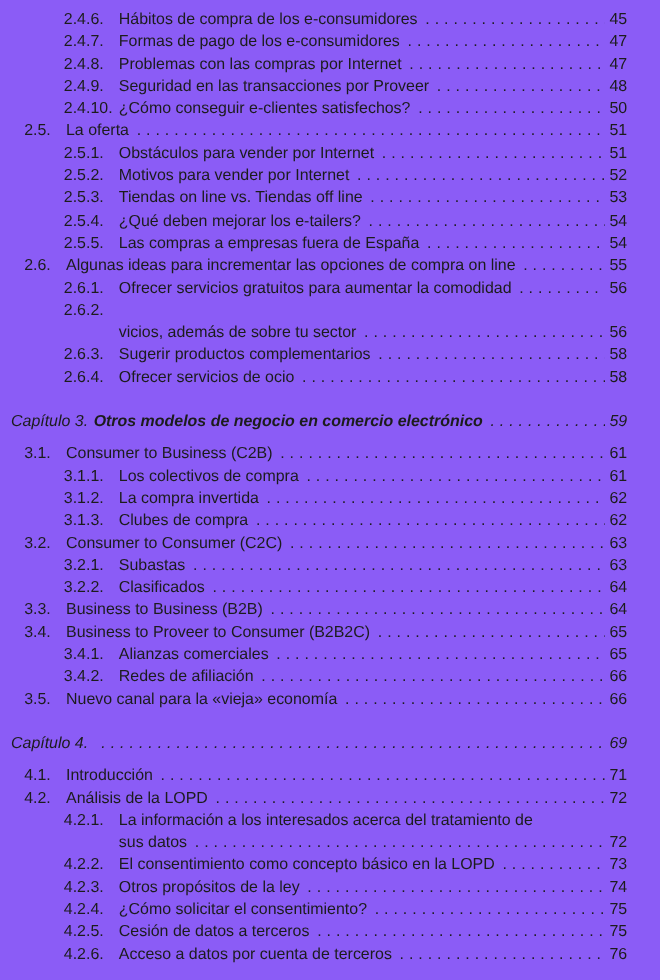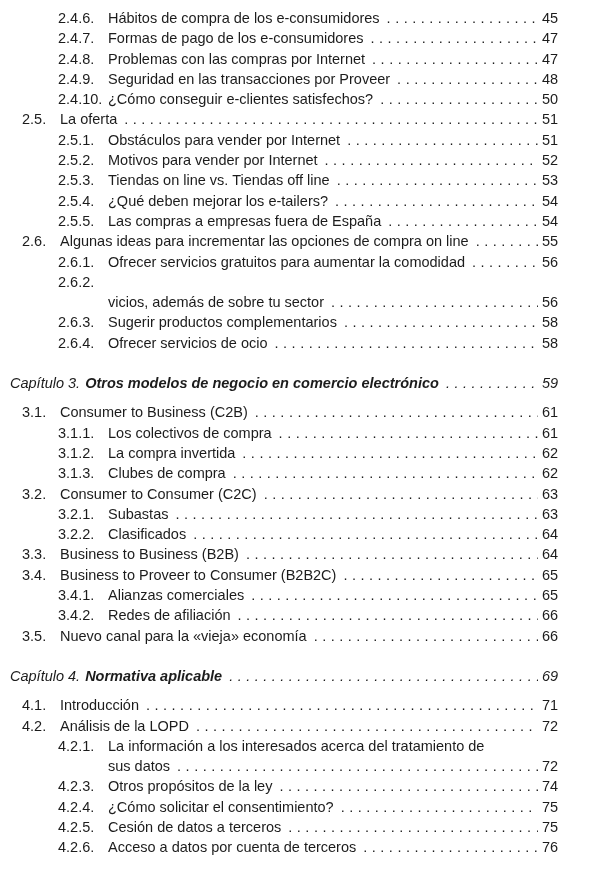--- a/index.html
+++ b/index.html
@@ -1,22 +1,22 @@
 <!DOCTYPE html>
 <html><head>
 <meta charset="utf-8">
 <style>
   html, body { margin: 0; padding: 0; background: #e8e8e8; }
   .page {
     width: 600px;
     height: 891px;
     margin: 0 auto;
-    background: #ffffff;
+    background: #8b5cf6;
     box-sizing: border-box;
-    padding: 8px 32px 0 10px;
+    padding: 8px 20px 0 10px;
     font-family: "Liberation Sans", "DejaVu Sans", sans-serif;
     font-size: 14.5px;
     color: #1c1c1c;
     overflow: hidden;
   }
   .row {
     display: flex;
     align-items: baseline;
     line-height: 20.3px;
     white-space: nowrap;
@@ -224,21 +224,20 @@
         <span class="page-num">66</span>
       </div>
       <div class="row section">
         <span class="num">3.5.</span>
         <span class="text">Nuevo canal para la «vieja» economía</span>
         <span class="dots"></span>
         <span class="page-num">66</span>
       </div>
       <div class="row chapter">
         <span class="prefix">Capítulo 4.</span>
-        <span class="title">Normativa aplicable</span>
         <span class="dots"></span>
         <span class="page-num">69</span>
       </div>
       <div class="row section">
         <span class="num">4.1.</span>
         <span class="text">Introducción</span>
         <span class="dots"></span>
         <span class="page-num">71</span>
       </div>
       <div class="row section">
@@ -249,20 +248,26 @@
       </div>
       <div class="row subsection">
         <span class="num">4.2.1.</span>
         <span class="text">La información a los interesados acerca del tratamiento de</span>
       </div>
       <div class="row subsection cont">
         <span class="num"></span>
         <span class="text">sus datos</span>
         <span class="dots"></span>
         <span class="page-num">72</span>
+      </div>
+      <div class="row subsection">
+        <span class="num">4.2.2.</span>
+        <span class="text">El consentimiento como concepto básico en la LOPD</span>
+        <span class="dots"></span>
+        <span class="page-num">73</span>
       </div>
       <div class="row subsection">
         <span class="num">4.2.3.</span>
         <span class="text">Otros propósitos de la ley</span>
         <span class="dots"></span>
         <span class="page-num">74</span>
       </div>
       <div class="row subsection">
         <span class="num">4.2.4.</span>
         <span class="text">¿Cómo solicitar el consentimiento?</span>

